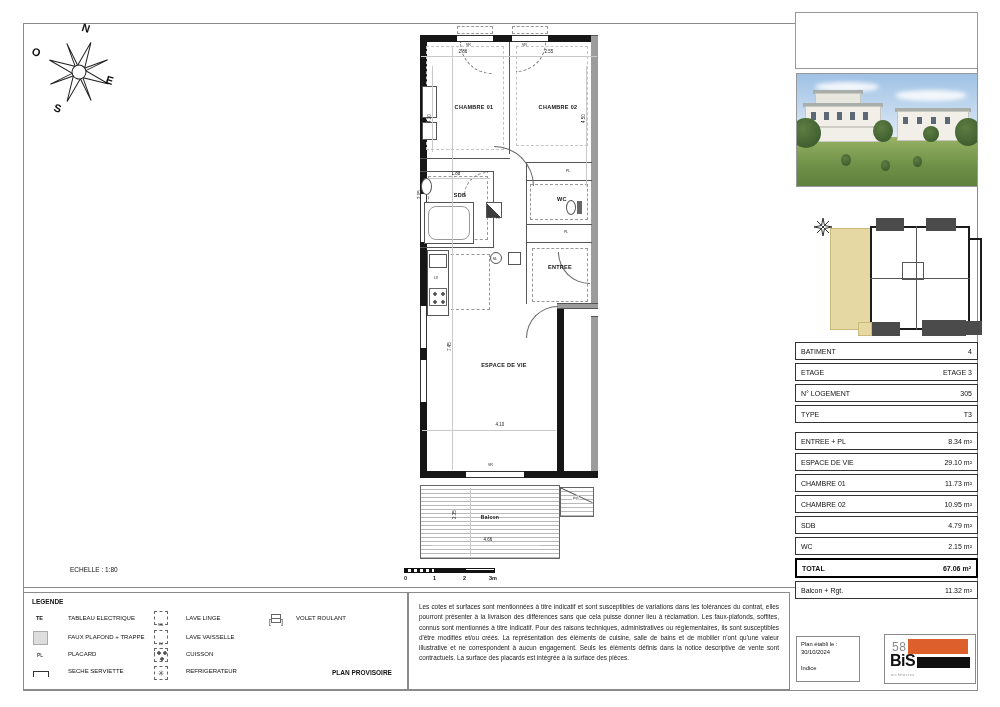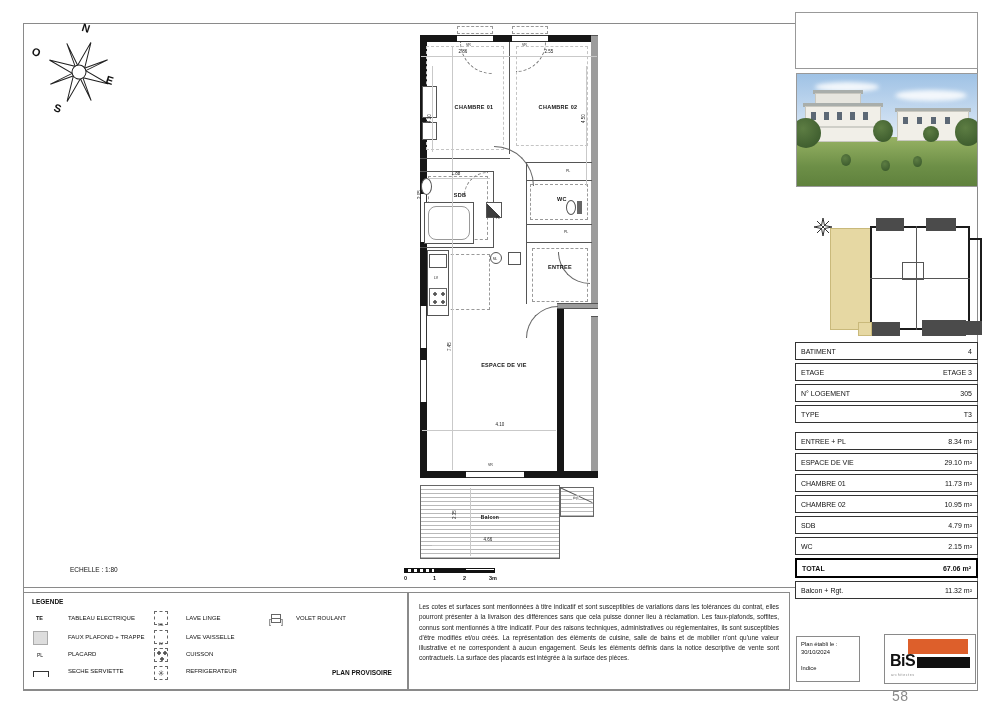--- a/index.html
+++ b/index.html
@@ -54,21 +54,21 @@
   .lbox{position:absolute;box-sizing:border-box;}
   #disclaimer-box{left:408px;top:592px;width:382px;height:98px;}
   #disclaimer-box .txt{position:absolute;left:10px;top:9px;width:360px;font-size:6.4px;line-height:1.6;text-align:justify;color:#222;}
   
   #scalebar{position:absolute;left:404px;top:568px;width:100px;height:16px;}
   .sseg{position:absolute;height:5px;box-sizing:border-box;border:1px solid #111;}
   .slab{position:absolute;top:7px;font-size:5.5px;font-weight:bold;}
   
   #planinfo{left:796px;top:636px;width:64px;height:46px;padding:3px 4px;font-size:5.8px;line-height:1.4;}
   #logobox{left:884px;top:634px;width:92px;height:50px;}
-  .l58{position:absolute;left:7px;top:5px;font-size:14px;color:#8a8a8a;letter-spacing:.5px;margin-top:48px;}
+  .l58{position:absolute;left:7px;top:5px;font-size:12px;color:#8a8a8a;letter-spacing:.5px;}
   .lorange{position:absolute;left:23px;top:4px;width:60px;height:15px;background:#dd5f2b;}
   .lbis{position:absolute;left:5px;top:17px;font-size:16px;font-weight:bold;letter-spacing:-.5px;color:#101010;}
   .lblack{position:absolute;left:32px;top:22px;width:53px;height:11px;background:#101010;}
   .lsub{position:absolute;left:6px;top:38px;font-size:3.5px;color:#888;letter-spacing:.6px;}
 </style>
 </head>
 <body>
 
 <div class="page">
 

